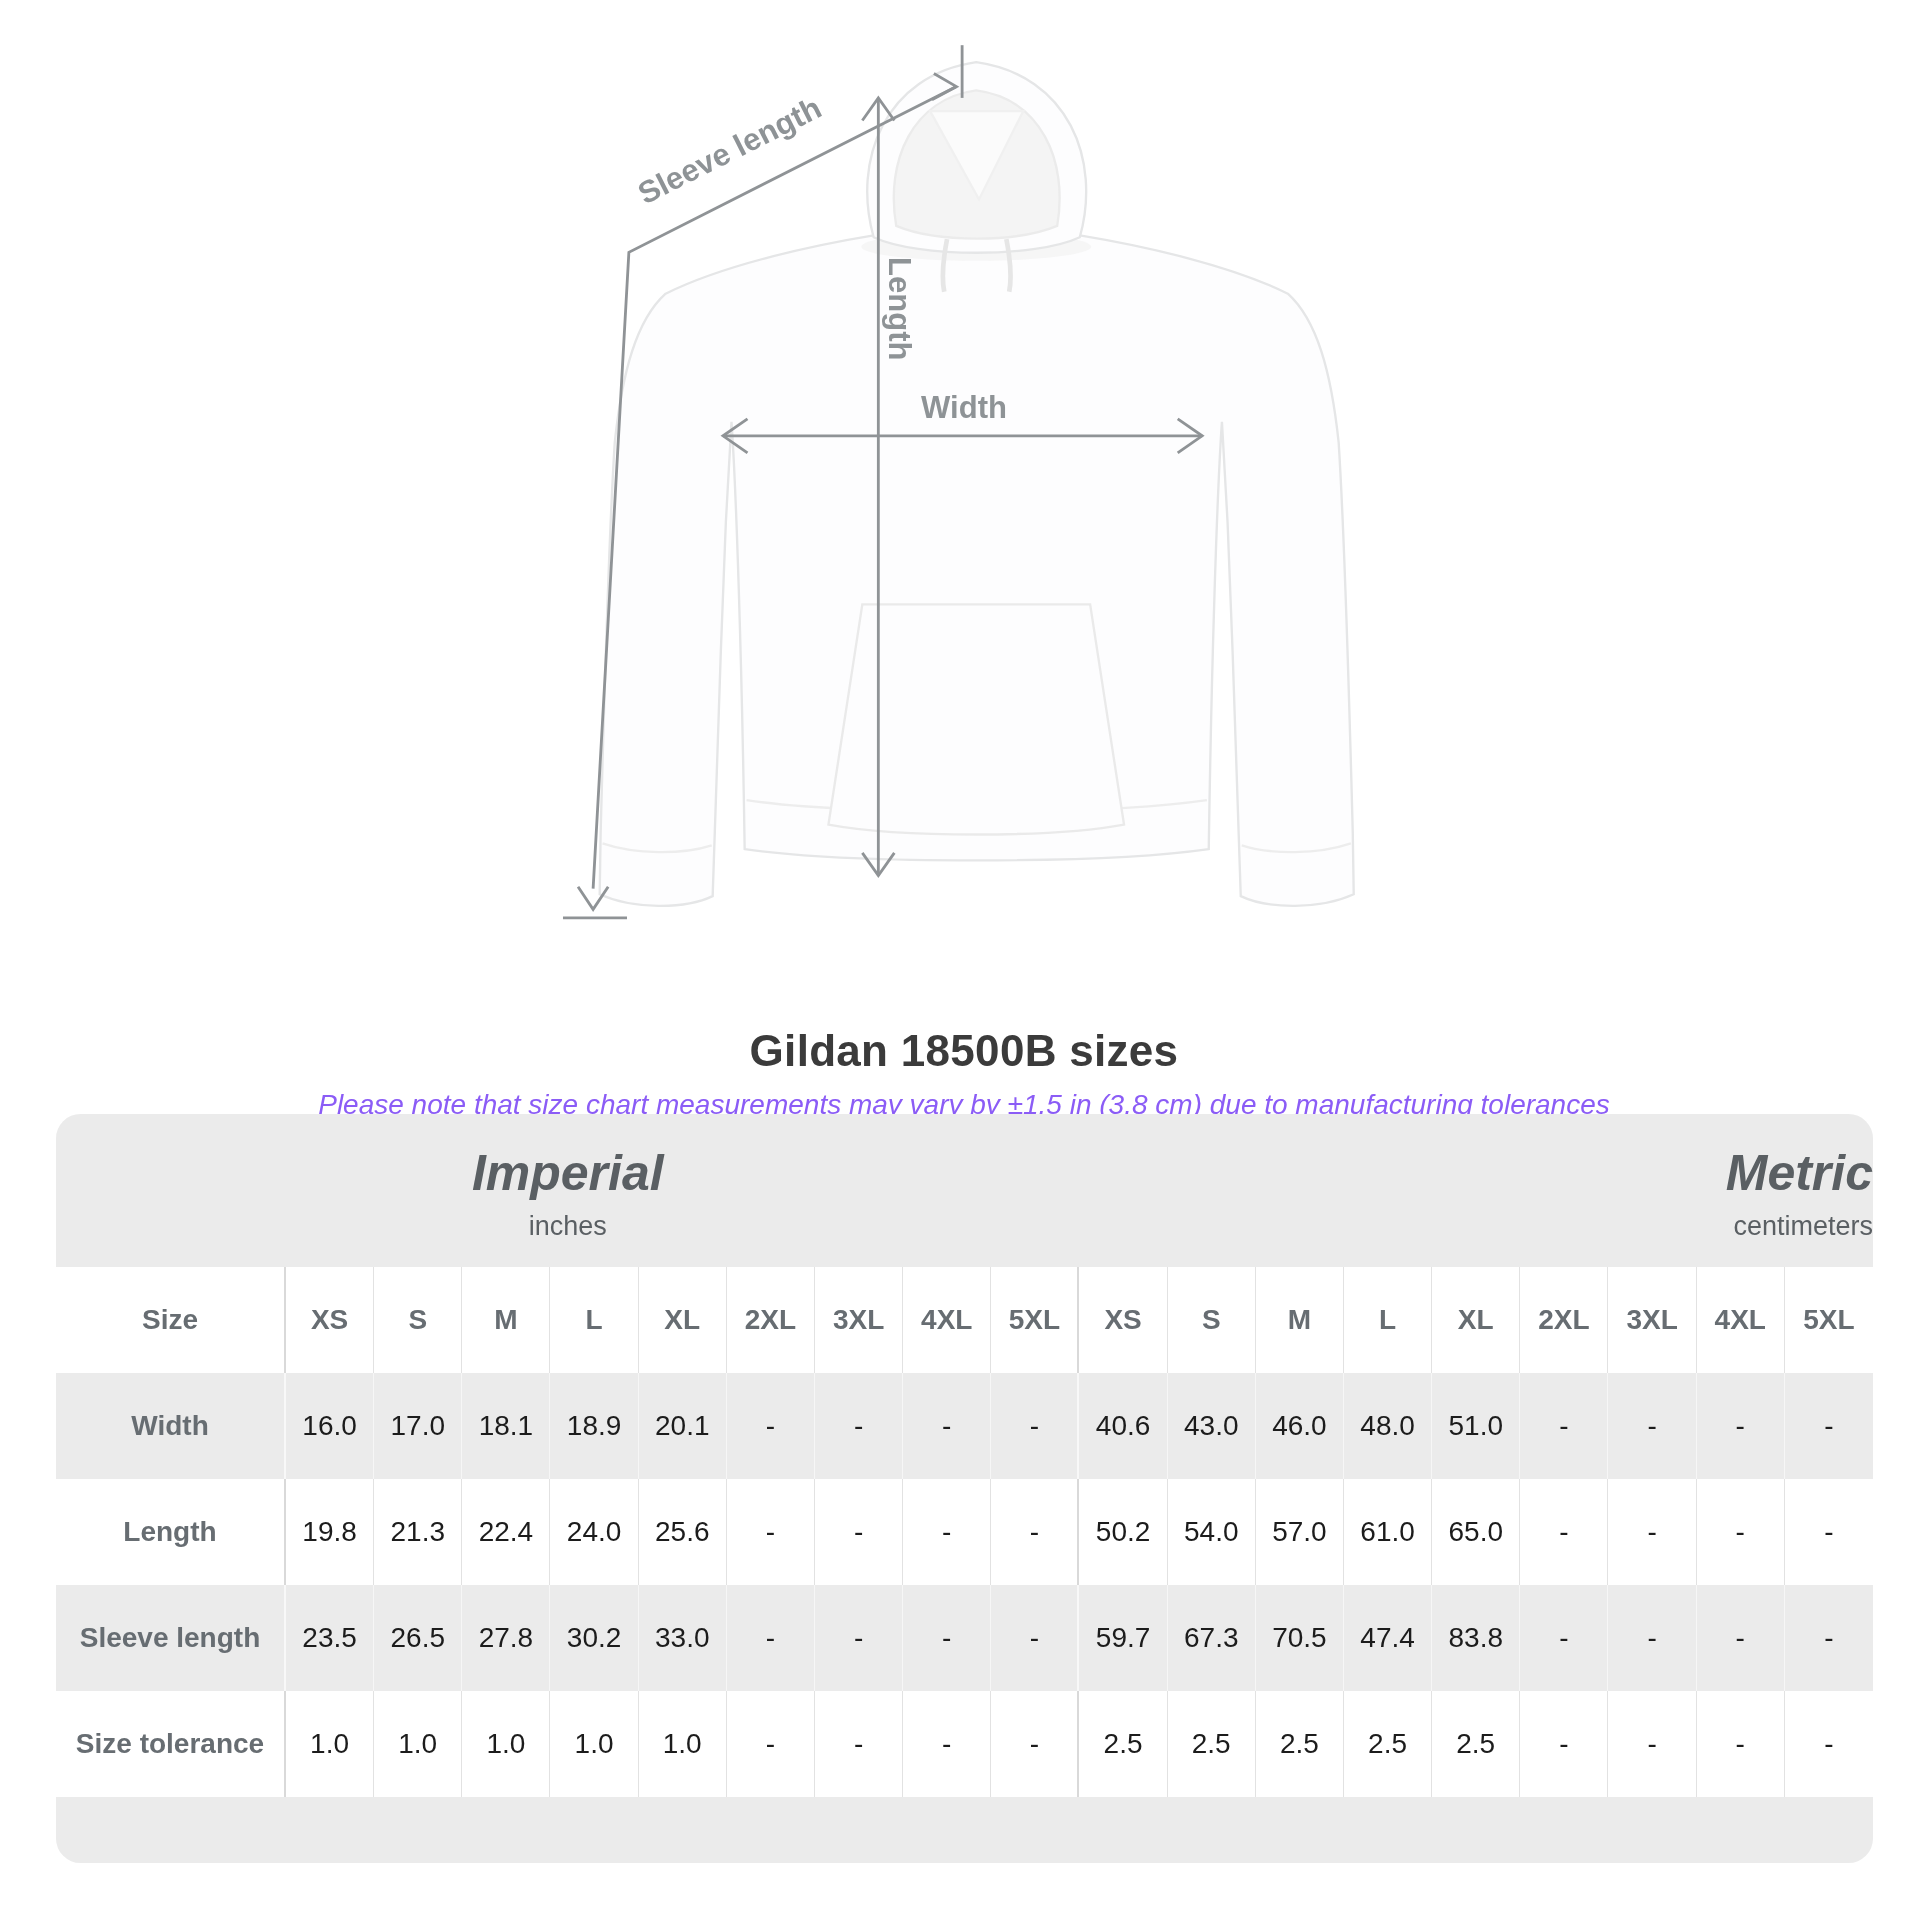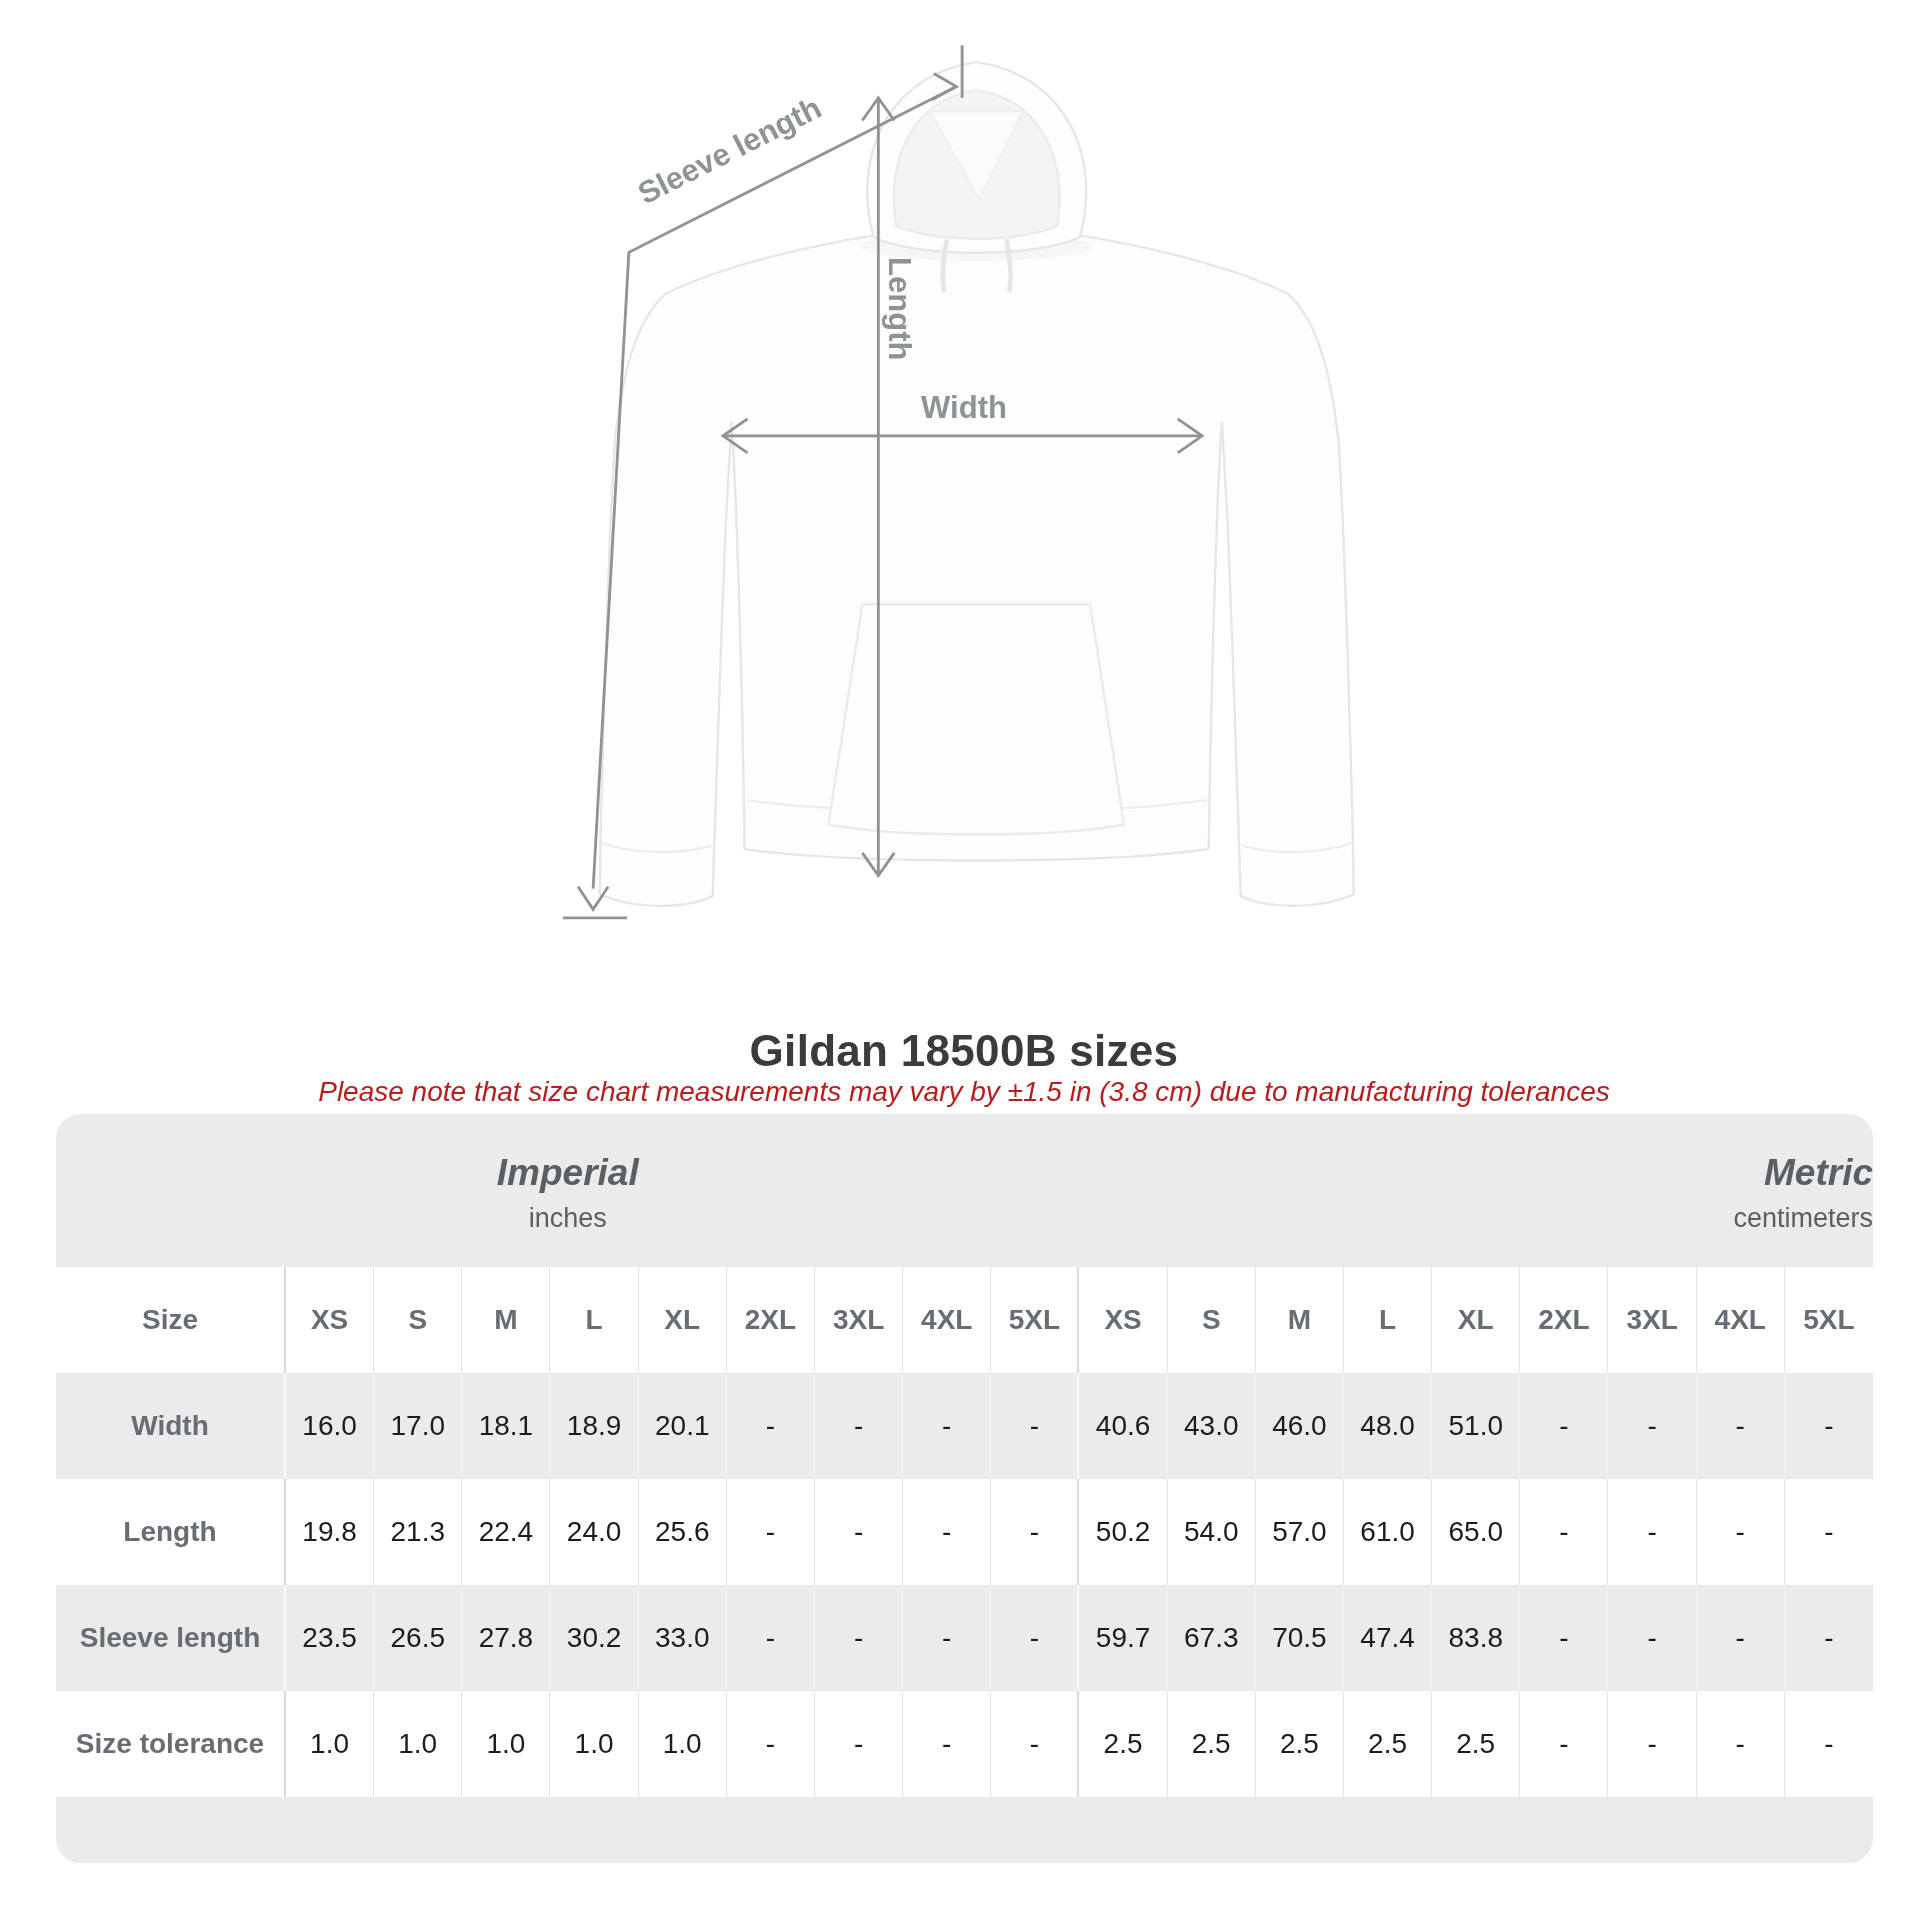--- a/index.html
+++ b/index.html
@@ -8,32 +8,32 @@
     background:#ffffff;
     font-family:"Liberation Sans","DejaVu Sans",sans-serif;
   }
   
   .figure{position:absolute;left:0;top:0;width:1928px;height:979px;}
   .figure svg{display:block;}
   .dim-label{font-family:"Liberation Sans","DejaVu Sans",sans-serif;font-size:33px;font-weight:bold;fill:#8e9396;}
   
   .heading{position:absolute;top:994px;left:0;width:1928px;text-align:center;}
   .title{font-size:44px;font-weight:bold;color:#3b3b3b;letter-spacing:0.3px;margin-top:32px;}
-  .subtitle{font-size:28px;font-style:italic;color:#b91c1c;}
+  .subtitle{margin-top:13px;font-size:28px;font-style:italic;color:#8b5cf6;}
   
   .table-card{
     position:absolute;left:56px;top:1114px;width:1817px;height:749px;
     background:#ebebeb;border-radius:24.5px;overflow:hidden;
     --cols:230px repeat(18,1fr);
   }
   .units-row{display:grid;grid-template-columns:var(--cols);height:153px;}
   .unit-group{display:flex;flex-direction:column;align-items:center;justify-content:center;padding-top:5.6px;color:#5a5f63;}
   .unit-imperial{grid-column:1/11;}
   .unit-metric{grid-column:11/20;align-items:flex-end;}
-  .unit-name{font-size:37px;font-weight:bold;font-style:italic;}
+  .unit-name{font-size:50px;font-weight:bold;font-style:italic;}
   .unit-sub{font-size:27px;margin-top:9.4px;}
   .row{display:grid;grid-template-columns:var(--cols);height:106px;}
   .cell{
     display:flex;align-items:center;justify-content:center;
     font-size:28px;color:#1c1c1c;
     border-right:0.9px solid transparent;
   }
   .row .cell:last-child{border-right:none;}
   .r-white{background:#ffffff;}
   .r-white .cell{border-right-color:#e2e2e2;}

